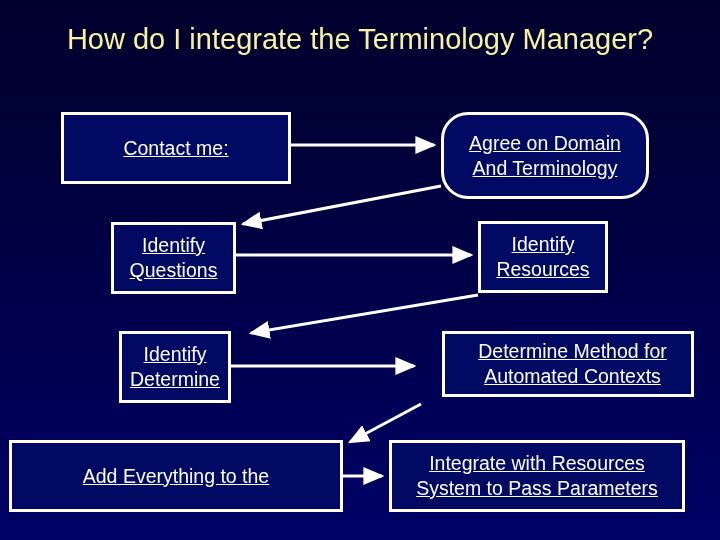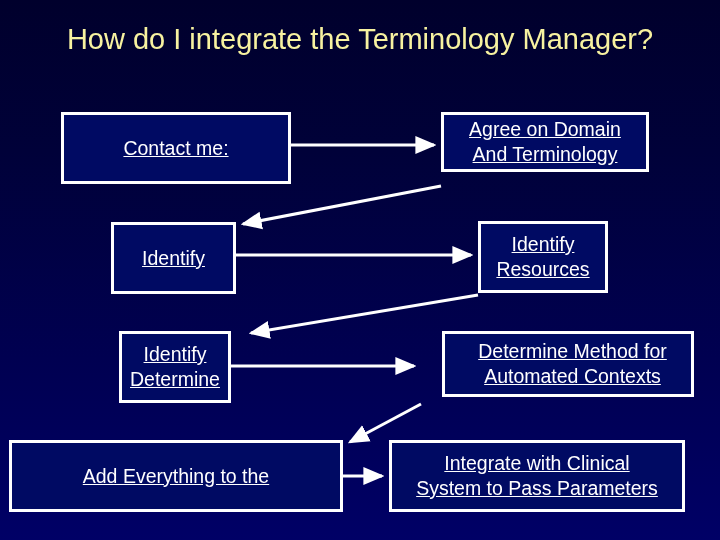--- a/index.html
+++ b/index.html
@@ -51,21 +51,21 @@
     display: block;
     width: 100%;
   }
   .node .ln {
     display: block;
     white-space: nowrap;
     text-decoration: underline;
   }
   
   #node-contact       { left: 61px;  top: 112px; width: 230px; height: 72px; }
-  #node-agree         { left: 441px; top: 112px; width: 208px; height: 60px; }
+  #node-agree         { left: 441px; top: 112px; width: 208px; height: 87px; border-radius: 27px; }
   #node-questions     { left: 111px; top: 222px; width: 125px; height: 72px; }
   #node-resources     { left: 478px; top: 221px; width: 130px; height: 72px; }
   #node-contexts      { left: 119px; top: 331px; width: 112px; height: 72px; }
   #node-determine     { left: 442px; top: 331px; width: 252px; height: 66px; padding-left: 13px; }
   #node-add           { left: 9px;   top: 440px; width: 334px; height: 72px; justify-content: flex-end; }
   #node-integrate     { left: 389px; top: 440px; width: 296px; height: 72px; }
 
   #connectors {
     position: absolute;
     left: 0;
@@ -127,20 +127,21 @@
   <div class="node" id="node-agree">
     <span class="lines">
       <span class="ln">Agree on Domain</span>
       <span class="ln">And Terminology</span>
     </span>
   </div>
 
   <div class="node" id="node-questions">
     <span class="lines">
       <span class="ln">Identify</span>
+      <span class="ln">Questions</span>
     </span>
   </div>
 
   <div class="node" id="node-resources">
     <span class="lines">
       <span class="ln">Identify</span>
       <span class="ln">Resources</span>
     </span>
   </div>
 
@@ -159,18 +160,18 @@
   </div>
 
   <div class="node" id="node-add">
     <span class="lines">
       <span class="ln">Add Everything to the</span>
     </span>
   </div>
 
   <div class="node" id="node-integrate">
     <span class="lines">
-      <span class="ln">Integrate with Clinical</span>
+      <span class="ln">Integrate with Resources</span>
       <span class="ln">System to Pass Parameters</span>
     </span>
   </div>
 
 </div>
 
 </body></html>

